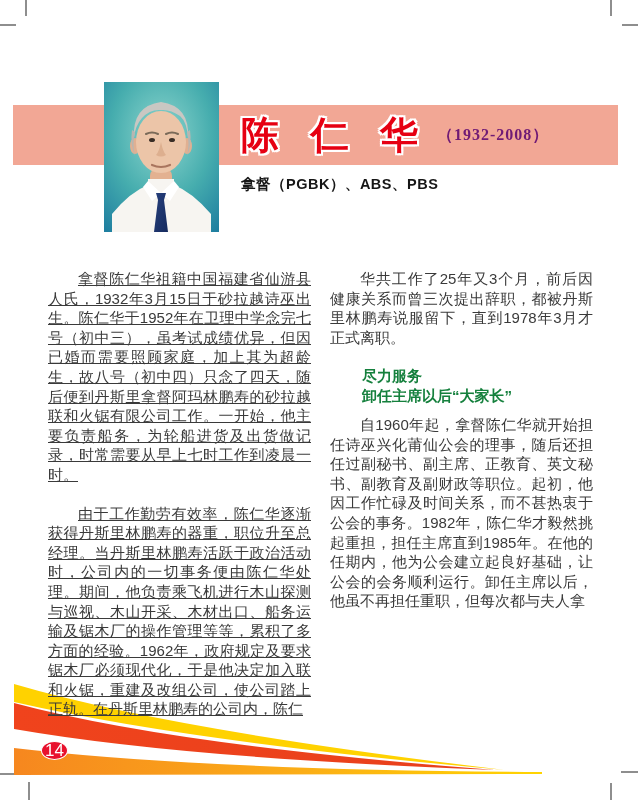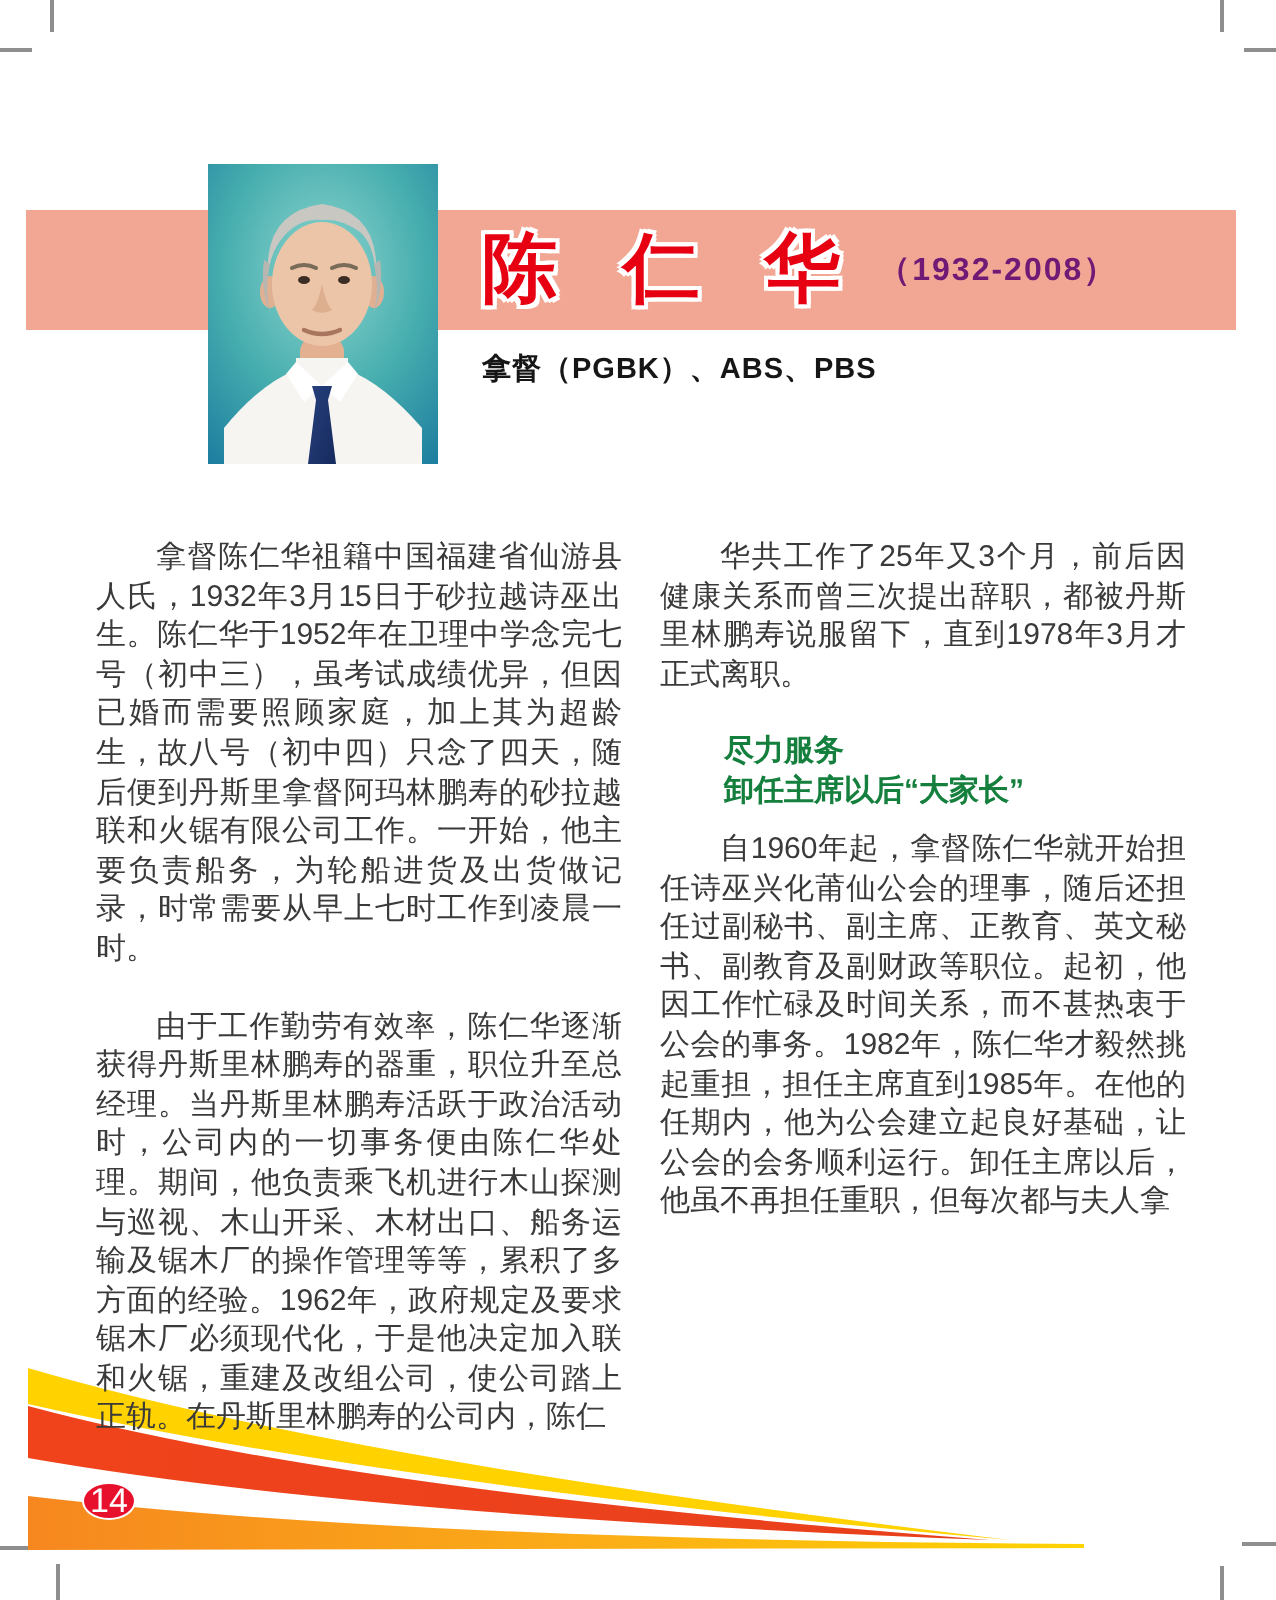--- a/index.html
+++ b/index.html
@@ -10,33 +10,33 @@
   
   .cm { position:absolute; background:#8e8e8e; }
 
   
   .banner { position:absolute; left:13px; top:105px; width:605px; height:60px;
             background:#F2A795; z-index:1; }
 
   .photo { position:absolute; left:104px; top:82px; width:115px; height:150px; z-index:2; }
 
   .name-row { position:absolute; left:241px; top:105px; height:60px; z-index:3;
-              display:flex; align-items:center; }
+              display:flex; align-items:center;font-family:Liberation Serif, serif; }
   .person-name { font-size:38px; font-weight:900; color:#E60012; letter-spacing:11px;
             line-height:1;
             text-shadow:-2px -2px 0 #fff, 2px -2px 0 #fff, -2px 2px 0 #fff, 2px 2px 0 #fff,
                         0 -2px 0 #fff, 0 2px 0 #fff, -2px 0 0 #fff, 2px 0 0 #fff; }
   .years { font-size:16px; font-weight:600; color:#701a75; margin-left:8px;
            letter-spacing:1px; white-space:nowrap; }
   .titles { position:absolute; left:241px; top:175px; z-index:3;
             font-size:14.5px; font-weight:700; color:#161616; letter-spacing:0.5px; }
 
   
   .col { position:absolute; top:269px; width:263px; color:#3A3A3A; z-index:3; }
-  .col-left  { left:48px; }
+  .col-left  { left:48px;text-decoration:underline; }
   .col-right { left:330px; }
   .col p { margin:0 0 19px 0; font-size:15px; line-height:19.6px;
            text-align:justify; text-justify:inter-ideograph; text-indent:2em; }
   .sec-heading { color:#15803d; font-weight:700; font-size:15px;
                  padding-left:32px; margin:0 0 9px 0; }
   .sec-heading div { line-height:19.8px; }
 
   
   .swoosh { position:absolute; left:0; top:660px; width:638px; height:140px; z-index:2; }
 

